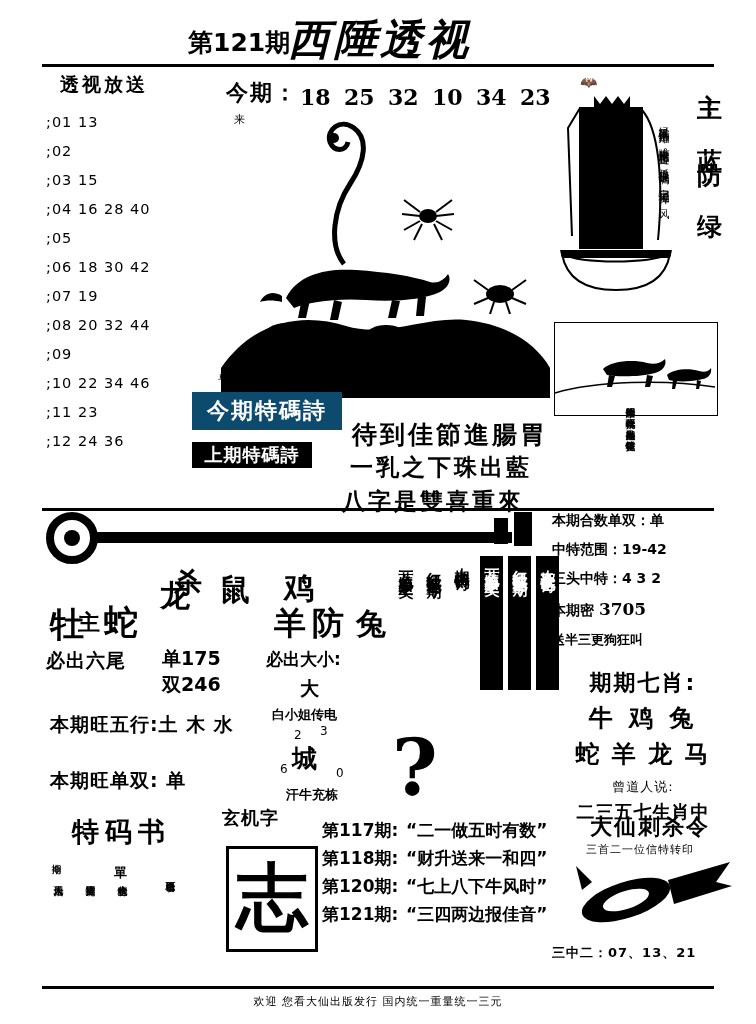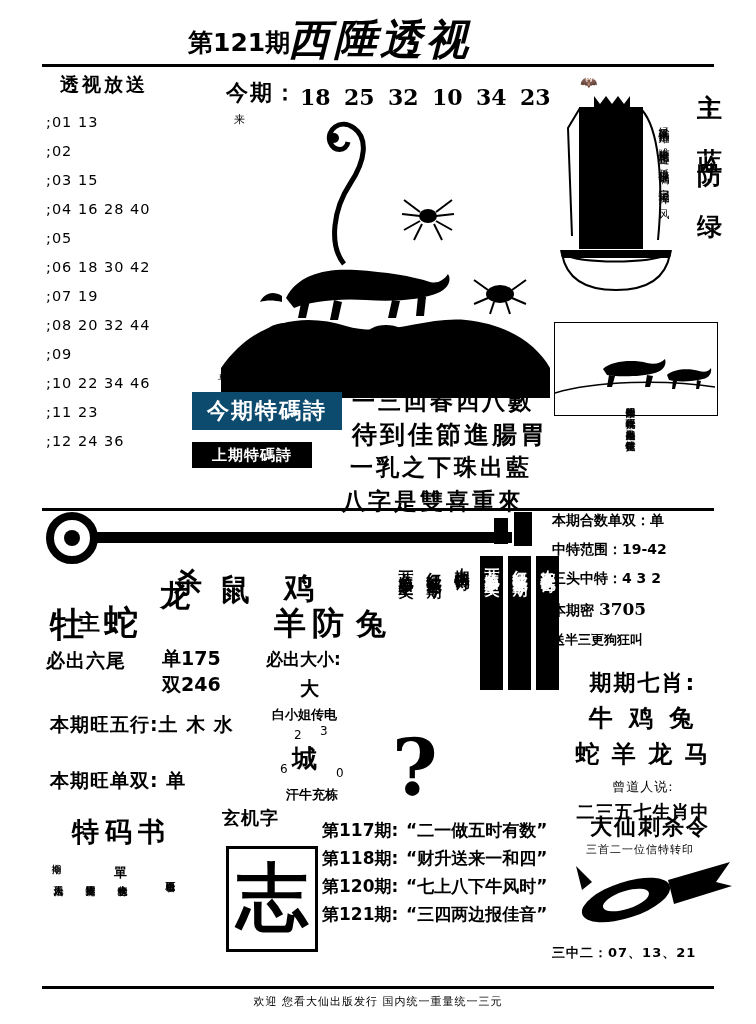--- a/index.html
+++ b/index.html
@@ -46,21 +46,21 @@
 
   
   .cowbox{position:absolute;left:554px;top:322px;width:162px;height:92px;border:1px solid #000;overflow:hidden;}
   .cowtext{position:absolute;left:516px;top:400px;width:120px;height:80px;
     writing-mode:vertical-rl;text-orientation:upright;font-size:10px;line-height:12px;}
 
   
   .tema-box{position:absolute;left:192px;top:392px;width:150px;height:38px;background:#0c4a6e;color:#fff;
     font-size:22px;font-weight:bold;text-align:center;line-height:38px;letter-spacing:2px;}
   .prev-box{position:absolute;left:192px;top:442px;width:120px;height:26px;background:#000;color:#fff;
-    font-size:15px;font-weight:bold;text-align:center;line-height:26px;letter-spacing:1px;}
+    font-size:18px;font-weight:bold;text-align:center;line-height:26px;letter-spacing:1px;}
   .poem1{position:absolute;left:352px;top:386px;font-size:23px;font-weight:bold;letter-spacing:3px;}
   .poem2{position:absolute;left:352px;top:418px;font-size:25px;font-weight:bold;letter-spacing:3px;}
   .poem3{position:absolute;left:350px;top:452px;font-size:23px;font-weight:bold;letter-spacing:3px;}
   .poem4{position:absolute;left:342px;top:486px;font-size:23px;font-weight:bold;letter-spacing:3px;}
 
   
   .midline{position:absolute;left:42px;top:508px;width:672px;height:3px;background:#000;}
 
   
   .key{position:absolute;left:46px;top:512px;width:500px;height:52px;}
@@ -266,21 +266,20 @@
         <path class="ink" d="M112 52 C118 46 134 45 144 48 C150 50 154 48 156 45 C157 50 154 55 148 56 C138 59 120 59 114 57 Z"></path>
         <path class="ink" d="M118 57 L117 66 L120 66 L122 58 Z"></path>
         <path class="ink" d="M142 57 L141 66 L144 66 L146 58 Z"></path>
       </g>
     </svg>
   </div>
   <div class="cowtext">十年修得同船渡 百年修得共枕眠 今期必出生肖马鼠 忙中有错莫怪我</div>
 
   <div class="tema-box">今期特碼詩</div>
   <div class="prev-box">上期特碼詩</div>
-  <div class="poem1">一三回春四八數</div>
   <div class="poem2">待到佳節進腸胃</div>
   <div class="poem3">一乳之下珠出藍</div>
   <div class="poem4">八字是雙喜重來</div>
 
   <div class="midline"></div>
   <div class="key">
     <svg width="500" height="52" viewBox="0 0 500 52">
       <circle cx="26" cy="26" r="22" fill="none" stroke="#000" stroke-width="8"></circle>
       <circle cx="26" cy="26" r="8" class="ink"></circle>
       <rect class="ink" x="46" y="20" width="420" height="11"></rect>

